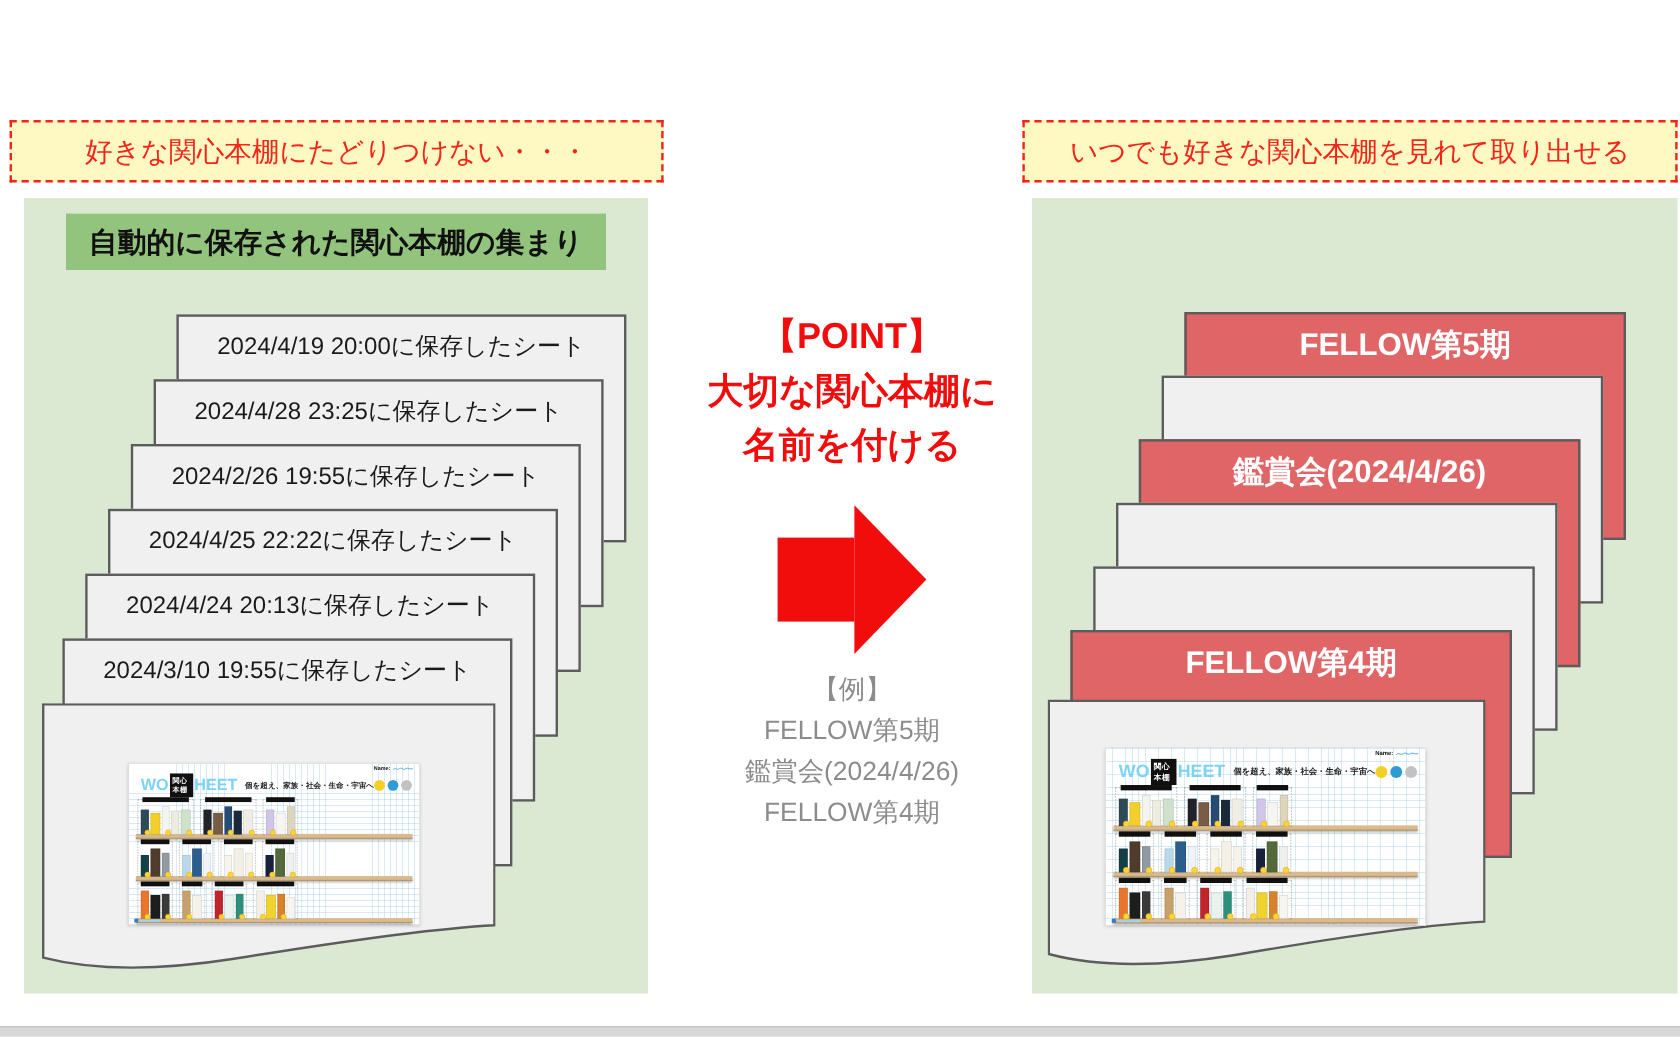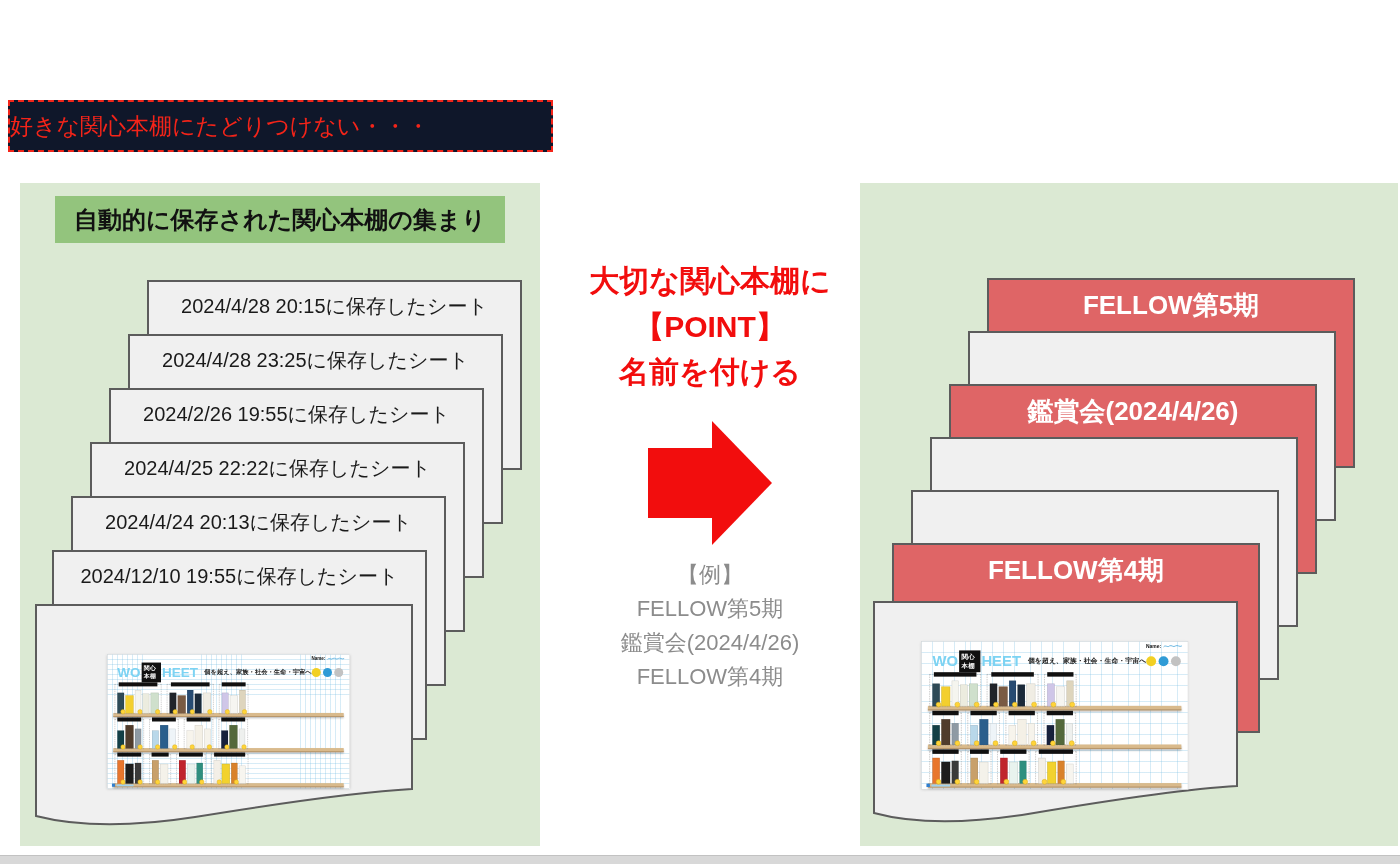--- a/index.html
+++ b/index.html
@@ -13,30 +13,30 @@
   
   .title {
     position:absolute; top:14px; left:0; width:100%;
     text-align:center; font-size:44px; font-weight:bold; color:#0d0d0d;
     letter-spacing:1px;
   }
 
   
   .callout {
     position:absolute; top:100px; height:52px;
-    border:2px dashed #f42419; background:#0f172a;
+    border:2px dashed #f42419; background:#fef9c3;
     color:#f42419; font-size:23px;
-    display:flex; align-items:center; 
+    display:flex; align-items:center; justify-content:center;
   }
   .callout.left  { left:8px;   width:545px; }
   .callout.right { left:852px; width:546px; }
 
   
   .panel {
-    position:absolute; top:183px; height:663px; background:#dbe9d3;
+    position:absolute; top:165px; height:663px; background:#dbe9d3;
   }
   .panel.left  { left:20px;  width:520px; }
   .panel.right { left:860px; width:538px; }
   .panel-header {
     position:absolute; top:13px; height:47px; background:#93c47d;
     color:#111; font-size:24px; font-weight:bold;
     display:flex; align-items:center; justify-content:center;
   }
   .panel.left  .panel-header { left:35px; width:450px; }
   .panel.right .panel-header { left:15px; width:494px; }
@@ -138,43 +138,46 @@
 </style>
 </head>
 <body>
 
 <div class="slide">
 
 
   <div class="callout left">
     <span>好きな関心本棚にたどりつけない・・・</span>
   </div>
+  <div class="callout right">
+    <span>いつでも好きな関心本棚を見れて取り出せる</span>
+  </div>
 
   <div class="panel left">
     <div class="panel-header">
       <span>自動的に保存された関心本棚の集まり</span>
     </div>
     <div class="stack">
         <div class="sheet" style="left: 127px; top: 97px; width: 375px; z-index: 1;">
-          <div class="sheet-label">2024/4/28 20:15に保存したシート</div>
+          <div class="sheet-label">2024/4/19 20:00に保存したシート</div>
         </div>
         <div class="sheet" style="left: 108px; top: 151px; width: 375px; z-index: 2;">
           <div class="sheet-label">2024/4/28 23:25に保存したシート</div>
         </div>
         <div class="sheet" style="left: 89px; top: 205px; width: 375px; z-index: 3;">
           <div class="sheet-label">2024/2/26 19:55に保存したシート</div>
         </div>
         <div class="sheet" style="left: 70px; top: 259px; width: 375px; z-index: 4;">
           <div class="sheet-label">2024/4/25 22:22に保存したシート</div>
         </div>
         <div class="sheet" style="left: 51px; top: 313px; width: 375px; z-index: 5;">
           <div class="sheet-label">2024/4/24 20:13に保存したシート</div>
         </div>
         <div class="sheet" style="left: 32px; top: 367px; width: 375px; z-index: 6;">
-          <div class="sheet-label">2024/12/10 19:55に保存したシート</div>
+          <div class="sheet-label">2024/3/10 19:55に保存したシート</div>
         </div>
       </div>
     <div class="big-sheet" style="left:15px; top:421px; width:378px; height:228px;">
       <svg class="bg" viewBox="0 0 378 228" preserveAspectRatio="none">
         <path d="M1,1 L377,1 L377,185 C320,188 240,200 160,213 C90,224 40,222 1,212 Z" fill="#f0f0f0" stroke="#5c5c5c" stroke-width="2"></path>
       </svg>
       <div class="ws-slot" style="left:72px; top:50px; transform:scale(0.45);">
           <div class="ws">
             <div class="ws-name">
               <span>Name:</span>
@@ -271,22 +274,22 @@
             <div class="ws-caption">
               <i></i>
               <b></b>
             </div>
           </div>
         </div>
     </div>
   </div>
 
   <div class="point">
+    <div>【POINT】</div>
     <div>大切な関心本棚に</div>
-    <div>【POINT】</div>
     <div>名前を付ける</div>
   </div>
   <div class="arrow">
     <div class="arrow-body"></div>
     <div class="arrow-head"></div>
   </div>
   <div class="example">
     <div>【例】</div>
     <div>FELLOW第5期</div>
     <div>鑑賞会(2024/4/26)</div>

